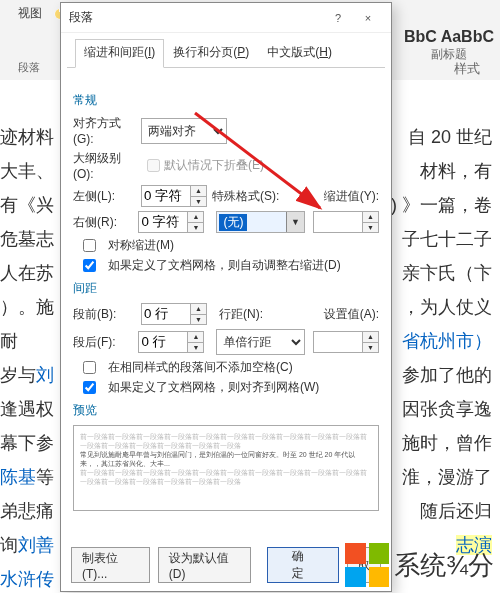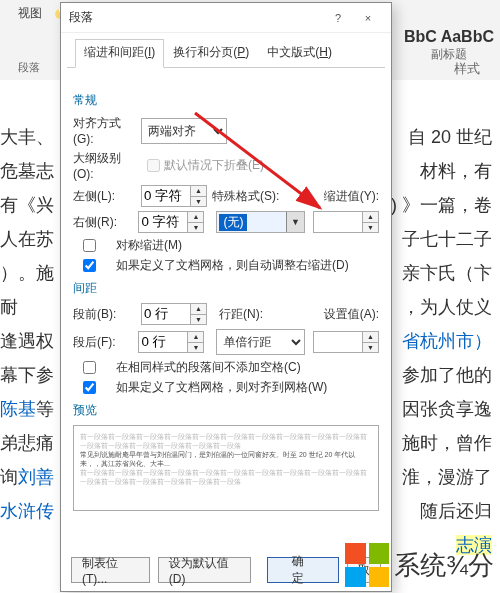--- a/index.html
+++ b/index.html
@@ -30,32 +30,32 @@
   .row { display: flex; align-items: center; margin: 4px 0; gap: 4px;}
   .lbl { width: 64px; text-align: left; font-size: 12px;}
   .lbl2 { width: 72px; text-align: left; font-size: 12px;}
   select, input[type=text] { font-size: 12px; height: 26px; border: 1px solid #aaa; padding: 0 2px; background:#fff; color:#333;}
   .sel-m { width: 86px; }
   .spin { display: flex; width: 66px; border: 1px solid #aaa; height: 22px;}
   .spin input { border: none; width: 48px; outline:none; padding-left:2px;}
   .spin .btns { width: 16px; display: flex; flex-direction: column;}
   .spin .btns div { flex:1; font-size:7px; text-align:center; line-height:9px; border-left:1px solid #aaa; background:#f4f4f4; cursor:pointer;}
   .spin .btns div:first-child{border-bottom:1px solid #aaa;}
-  .cbx-row { display:flex; align-items:center; margin:3px 0 3px 10px; gap:20px;}
+  .cbx-row { display:flex; align-items:center; margin:3px 0 3px 10px; gap:12px;}
   .disabled-text { color: #999; }
   
   .special-sel { width: 92px; height: 22px; border: 1px solid #aaa; background:#eaf3ff; display:flex; align-items:center; padding-left:2px; position:relative;}
   .special-sel .caret { width:18px; height:20px; background:#e0e0e0; border-left:1px solid #888; position:absolute; right:0; display:flex;align-items:center;justify-content:center; font-size:9px;}
   .special-sel .sel-txt { background:#0a64c8; color:#fff; padding: 0 4px;}
   
   .preview-box { border: 1px solid #aaa; height: 86px; background:#fff; margin-top:2px; padding:6px; font-size:7px; line-height:9px; color:#bbb; overflow:hidden;}
   .preview-box .dark { color:#555;}
   
   .footer { display:flex; gap:8px; padding: 8px 10px; align-items:center;}
-  .footer .btn { height: 26px; padding: 0 10px; font-size: 12px; border:1px solid #999; background:#f4f4f4; display:flex; align-items:center;}
+  .footer .btn { height: 36px; padding: 0 10px; font-size: 12px; border:1px solid #999; background:#f4f4f4; display:flex; align-items:center;}
   .footer .spacer { flex:1;}
   .btn.primary { border:1px solid #2a5fb0; background:#e8f0fa;}
   
   input[type=checkbox]{ width:13px; height:13px;}
   
   
   .logo { position:absolute; right:6px; bottom:6px; z-index:20; display:flex; align-items:center; gap:5px;}
   .win-logo { width:44px; height:44px; display:grid; grid-template-columns:1fr 1fr; grid-template-rows:1fr 1fr; gap:3px;}
   .win-logo div:nth-child(1){background:#f25022;}
   .win-logo div:nth-child(2){background:#7fba00;}
@@ -95,25 +95,27 @@
   <div><span class="link-blue">省杭州市）</span></div>
   <div>参加了他的</div>
   <div>因张贪享逸</div>
   <div>施时，曾作</div>
   <div>淮，漫游了</div>
   <div>随后还归</div>
   <div><span class="link-blue highlight-y">志演</span></div>
 </div>
 
 <div style="position:absolute;top:120px;left:0;width:58px;font-size:18px;line-height:34px;z-index:0;text-align:left;">
+  <div>迹材料</div>
   <div>大丰、</div>
+  <div>有《兴</div>
   <div>危墓志</div>
-  <div>有《兴</div>
   <div>人在苏</div>
   <div>）。施耐</div>
+  <div><span style="color:#333">岁与</span><span class="link-blue">刘</span></div>
   <div>逢遇权</div>
   <div>幕下参</div>
   <div><span class="link-blue">陈基</span>等</div>
   <div>弟悲痛</div>
   <div>询<span class="link-blue">刘善</span></div>
   <div><span class="link-blue">水浒传</span></div>
 
 </div>
 
 <div class="dialog">

